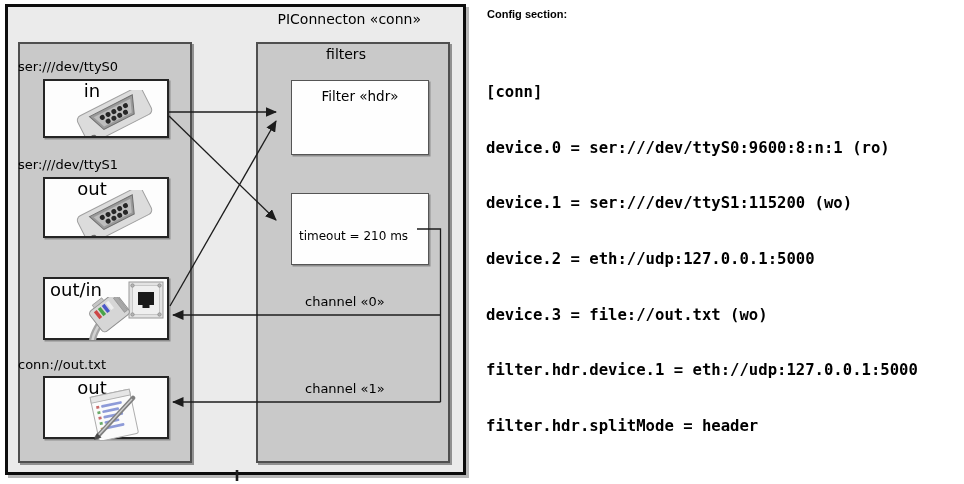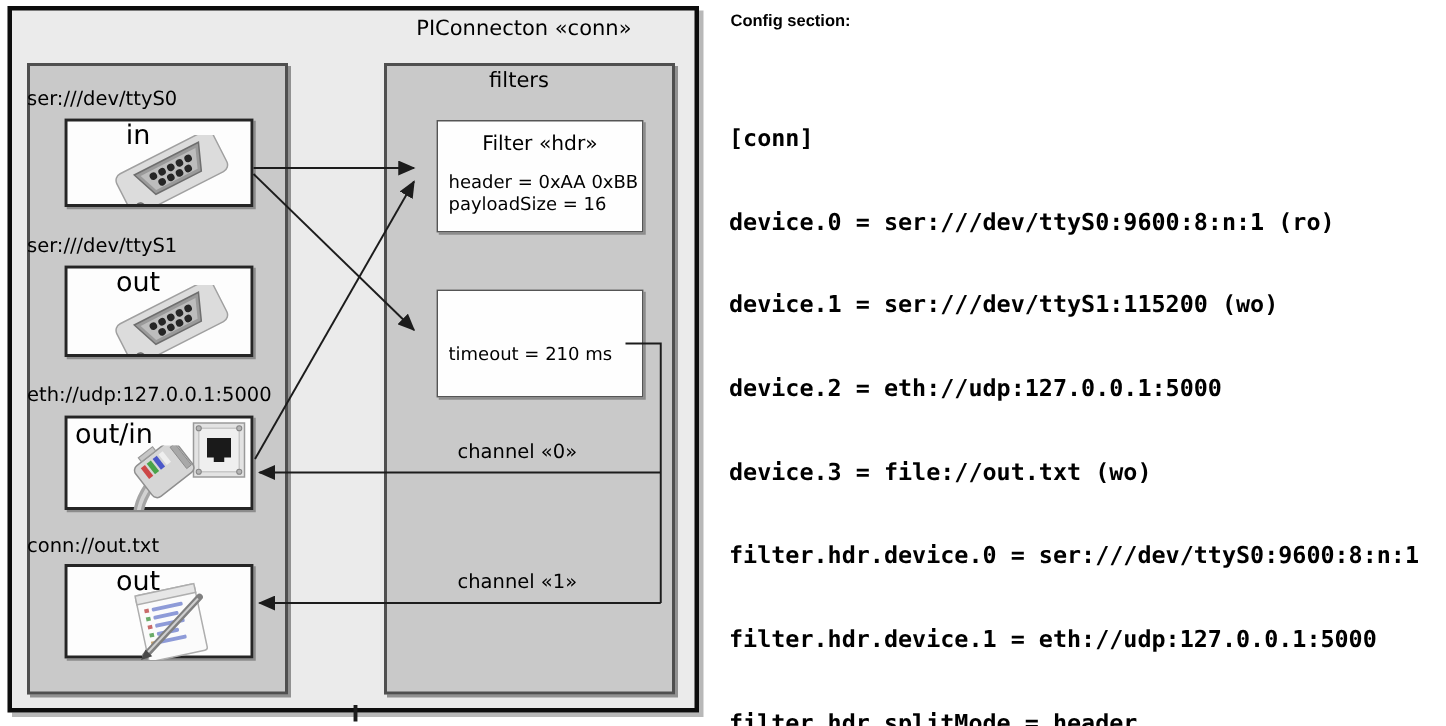--- a/index.html
+++ b/index.html
@@ -102,21 +102,20 @@
         <circle cx="64" cy="21.5" r="2.5" fill="#262626"></circle>
         <circle cx="41.5" cy="27.5" r="2.5" fill="#262626"></circle>
           <circle cx="48" cy="27.5" r="2.5" fill="#262626"></circle>
         <circle cx="54.5" cy="27.5" r="2.5" fill="#262626"></circle>
           <circle cx="61" cy="27.5" r="2.5" fill="#262626"></circle>
         <circle cx="21" cy="36" r="2.8" fill="#8a8a8a" stroke="#666"></circle>
       </g>
     </svg>
   </div>
 
-  <div class="dev-label" style="top:256px">eth://udp:127.0.0.1:5000</div>
   <div class="dev-box" style="top:277px; height:63px;">
     <div class="port-label-left">out/in</div>
     <svg class="icon-svg" style="right:3px; top:2px; width:36px; height:38px;" viewBox="0 0 36 38">
       <rect x="1" y="1" width="34" height="36" fill="#e3e3e3" stroke="#9a9a9a"></rect>
       <rect x="4.5" y="4.5" width="27" height="29" fill="#efefef" stroke="#c8c8c8"></rect>
       <path d="M10,11 h16 v13 h-4.5 v3 h-7 v-3 H10 z" fill="#1a1a1a"></path>
       <circle cx="4.5" cy="4.5" r="1.7" fill="#b5b5b5" stroke="#858585" stroke-width="0.7"></circle>
       <circle cx="31.5" cy="4.5" r="1.7" fill="#b5b5b5" stroke="#858585" stroke-width="0.7"></circle>
       <circle cx="4.5" cy="33.5" r="1.7" fill="#b5b5b5" stroke="#858585" stroke-width="0.7"></circle>
       <circle cx="31.5" cy="33.5" r="1.7" fill="#b5b5b5" stroke="#858585" stroke-width="0.7"></circle>
@@ -155,24 +154,20 @@
           <rect x="20" y="39" width="19" height="2.6" rx="1" fill="#8e9bd8"></rect>
       </g>
       <path d="M14,51 L50,12" stroke="#808080" stroke-width="4.5" stroke-linecap="round"></path>
       <path d="M15,49.5 L49,13" stroke="#cfcfcf" stroke-width="1.3"></path>
       <path d="M11,54 l7.5,-2.5 l-4.5,-4.5 z" fill="#4a4a4a"></path>
     </svg>
   </div>
 
   <div class="filter-box" style="top:80px; height:75px;">
     <div class="filter-title">Filter «hdr»</div>
-    <div class="filter-attrs" style="top:33px;">
-      <div>header = 0xAA 0xBB</div>
-      <div>payloadSize = 16</div>
-    </div>
   </div>
 
   <div class="filter-box" style="top:193px; height:72px;">
     <div class="filter-attrs" style="top:35px;">
       <div>timeout = 210 ms</div>
     </div>
   </div>
 
   <div class="channel-label" style="top:294px">channel «0»</div>
   <div class="channel-label" style="top:381px">channel «1»</div>
@@ -194,21 +189,20 @@
     </g>
   </svg>
 
   <div class="config-heading">Config section:</div>
   <div class="config-block">
     <div>[conn]</div>
     <div>device.0 = ser:///dev/ttyS0:9600:8:n:1 (ro)</div>
     <div>device.1 = ser:///dev/ttyS1:115200 (wo)</div>
     <div>device.2 = eth://udp:127.0.0.1:5000</div>
     <div>device.3 = file://out.txt (wo)</div>
-    <div>filter.hdr.device.0 = ser:///dev/ttyS0:9600:8:n:1</div>
     <div>filter.hdr.device.1 = eth://udp:127.0.0.1:5000</div>
     <div>filter.hdr.splitMode = header</div>
     
     
     
     
     
     
     
     

